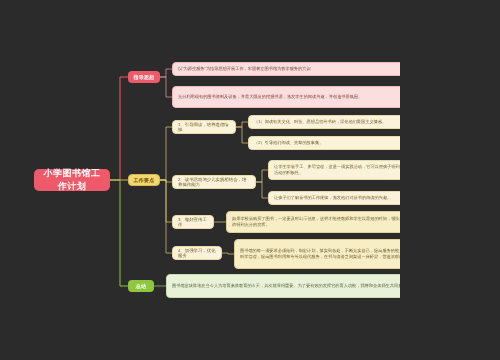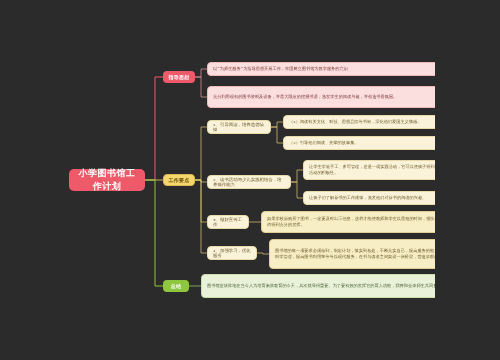--- a/index.html
+++ b/index.html
@@ -5,23 +5,22 @@
   html, body {
     margin: 0;
     padding: 0;
     background: #2b2b2b;
   }
   #canvas {
     position: relative;
     width: 400px;
     height: 360px;
     background: #2b2b2b;
-    font-family: Liberation Mono, monospace;
+    font-family: Liberation Sans, sans-serif;
     overflow: hidden;
-    margin-left: 35px;
   }
   #wires {
     position: absolute;
     left: 0; top: 0;
     width: 500px; height: 360px;
     pointer-events: none;
   }
   .node {
     position: absolute;
     box-sizing: border-box;

